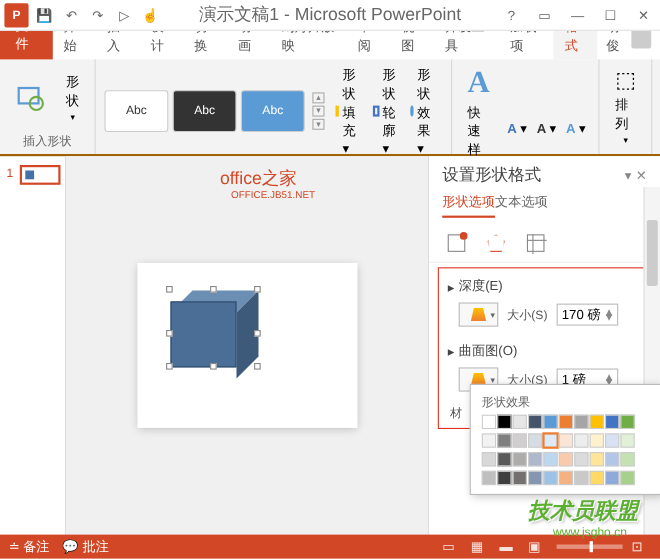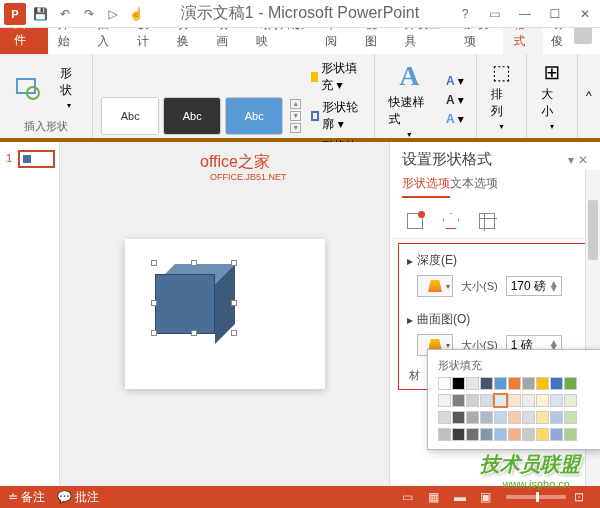--- a/index.html
+++ b/index.html
@@ -12,36 +12,36 @@
 .winctrl{margin-left:auto;display:flex}
 .winctrl span{width:30px;height:28px;display:flex;align-items:center;justify-content:center;cursor:pointer;color:#666}
 .ribbon-tabs{height:26px;display:flex;align-items:end;background:#fff}
 .tab{padding:4px 10px;cursor:pointer;color:#555;font-size:12px}
 .tab.file{background:#d24726;color:#fff;padding:5px 14px}
 .tab.active{background:#f3f3f3;color:#d24726}
 .tab.format{color:#d24726}
 .user{margin-left:auto;padding:4px 8px;display:flex;align-items:center;gap:4px;color:#555}
 .avatar{width:22px;height:22px;background:#ccc;border-radius:2px}
 .collapse{width:24px;display:flex;align-items:center;justify-content:center;cursor:pointer}
-.ribbon{height:88px;background:#f3f3f3;border-bottom:4px solid #a16207;display:flex}
+.ribbon{height:88px;background:#f3f3f3;border-bottom:2px solid #a16207;display:flex}
 .group{border-right:1px solid #d8d8d8;padding:4px 8px 2px;display:flex;flex-direction:column;justify-content:space-between}
 .group-body{display:flex;gap:6px;align-items:center;flex:1}
 .group-label{text-align:center;color:#666;font-size:11px;padding:2px 0}
 .bigbtn{display:flex;flex-direction:column;align-items:center;gap:2px;padding:2px 6px;cursor:pointer}
 .shape-ic{width:28px;height:28px;position:relative}
 .shape-ic::before{content:"";position:absolute;width:16px;height:12px;border:2px solid #5b9bd5;left:2px;top:4px}
 .shape-ic::after{content:"";position:absolute;width:10px;height:10px;border:2px solid #70ad47;border-radius:50%;right:2px;bottom:2px}
 .gallery{display:flex;gap:4px}
 .gal-item{width:58px;height:38px;border:1px solid #ccc;border-radius:3px;display:flex;align-items:center;justify-content:center;font-size:11px;cursor:pointer}
 .g1{background:#fff;color:#333}
 .g2{background:#333;color:#fff}
 .g3{background:#5b9bd5;color:#fff}
 .gal-more{width:14px;display:flex;flex-direction:column;justify-content:center;gap:2px;padding-left:3px}
 .gal-more span{height:10px;border:1px solid #aaa;cursor:pointer;font-size:8px;text-align:center;line-height:8px;color:#888}
-.btn-stack{display:flex;flex-direction:column;gap:1px;font-size:11px}
+.btn-stack{display:flex;flex-direction:row;gap:1px;font-size:11px}
 .btn-stack div{padding:2px 4px;cursor:pointer;display:flex;align-items:center;gap:3px}
 .dot{width:10px;height:10px;display:inline-block}
 .bigA{font-size:28px;color:#5b9bd5;font-weight:bold;font-family:serif}
 .workspace{position:absolute;top:142px;bottom:22px;left:0;right:0;display:flex}
 .thumbs{width:60px;border-right:1px solid #ddd;padding:8px 4px}
 .thumb{border:2px solid #d24726;height:18px;background:#fff;position:relative;margin-left:14px}
 .thumb-num{position:absolute;left:-14px;top:0;color:#d24726;font-size:11px}
 .thumb::after{content:"";position:absolute;left:3px;top:3px;width:8px;height:8px;background:#4472a8}
 .canvas{flex:1;background:#f0f0f0;position:relative;display:flex;align-items:center;justify-content:center}
 .slide{width:200px;height:150px;background:#fff;box-shadow:0 2px 8px rgba(0,0,0,.2);position:relative}
@@ -291,21 +291,21 @@
               <span>1 磅</span>
               <div class="spin">
                 <span>▴</span>
                 <span>▾</span>
               </div>
             </div>
         </div>
       </div>
       <div style="color:#555;font-size:11px;padding-left:2px">材</div>
       <div class="popup">
-        <div class="pop-hd">形状填充</div>
+        <div class="pop-hd">形状效果</div>
         <div id="theme-grid">
             <div class="theme-row">
               <div class="sw" style="background: rgb(255, 255, 255);"></div>
               <div class="sw" style="background: rgb(0, 0, 0);"></div>
               <div class="sw" style="background: rgb(231, 230, 230);"></div>
               <div class="sw" style="background: rgb(68, 84, 106);"></div>
               <div class="sw" style="background: rgb(91, 155, 213);"></div>
               <div class="sw" style="background: rgb(237, 125, 49);"></div>
               <div class="sw" style="background: rgb(165, 165, 165);"></div>
               <div class="sw" style="background: rgb(255, 192, 0);"></div>

